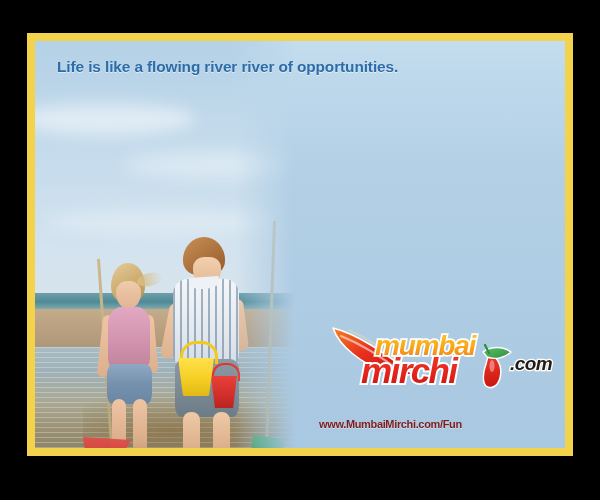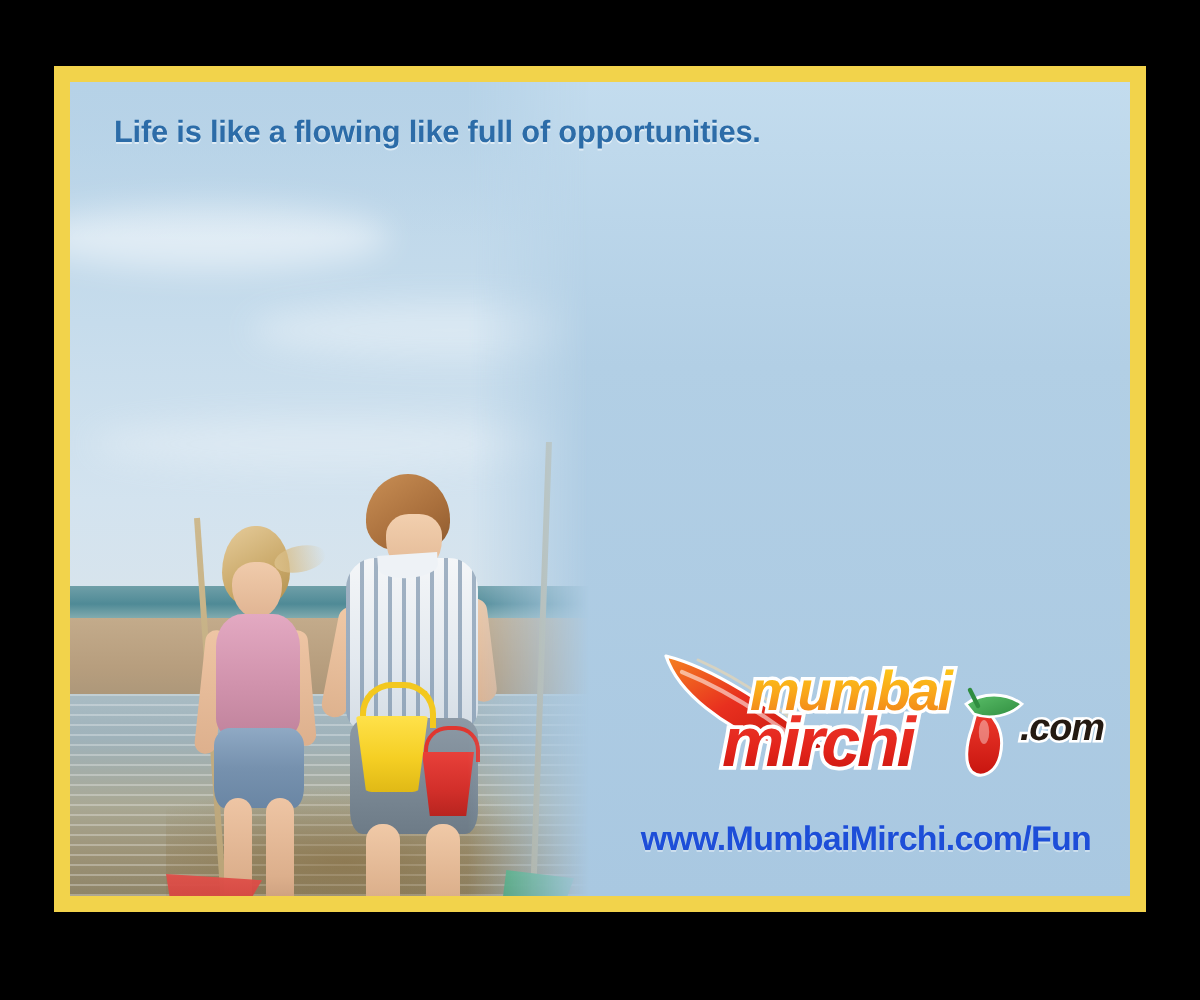--- a/index.html
+++ b/index.html
@@ -289,25 +289,25 @@
     width: 232px;
     height: 74px;
   }
   .logo-mark svg { display: block; width: 232px; height: 74px; }
 
   .logo-url {
     position: absolute;
     left: 4px;
     bottom: 0;
     width: 228px;
-    text-align: center;
-    color: #1d4ed8;
+    text-align: left;
+    color: #7f1d1d;
     font-family: "Liberation Sans", sans-serif;
     font-weight: bold;
-    font-size: 17px;
+    font-size: 11px;
     letter-spacing: -0.35px;
     white-space: nowrap;
     text-shadow: 0 1px 0 rgba(255,255,255,0.4);
   }
 </style>
 </head>
 <body>
 
 <div id="poster-root">
 
@@ -354,21 +354,21 @@
         <div class="bucket-red-handle"></div>
         <div class="bucket-red"></div>
         <div class="bucket-handle"></div>
         <div class="bucket-yellow"></div>
 
         <div class="net red"></div>
         <div class="net green"></div>
       </div>
 
       <div class="quote">
-        <span class="quote-line">Life is like a flowing like full of opportunities.</span>
+        <span class="quote-line">Life is like a flowing river river of opportunities.</span>
       </div>
 
       <div class="logo-block">
 
         <div class="logo-mark">
           <svg viewBox="0 0 232 74" xmlns="http://www.w3.org/2000/svg" aria-hidden="true">
             <defs>
               <linearGradient id="gMumbai" x1="0" y1="0" x2="0" y2="1">
                 <stop offset="0%" stop-color="#fdd017"></stop>
                 <stop offset="55%" stop-color="#f9a51a"></stop>

